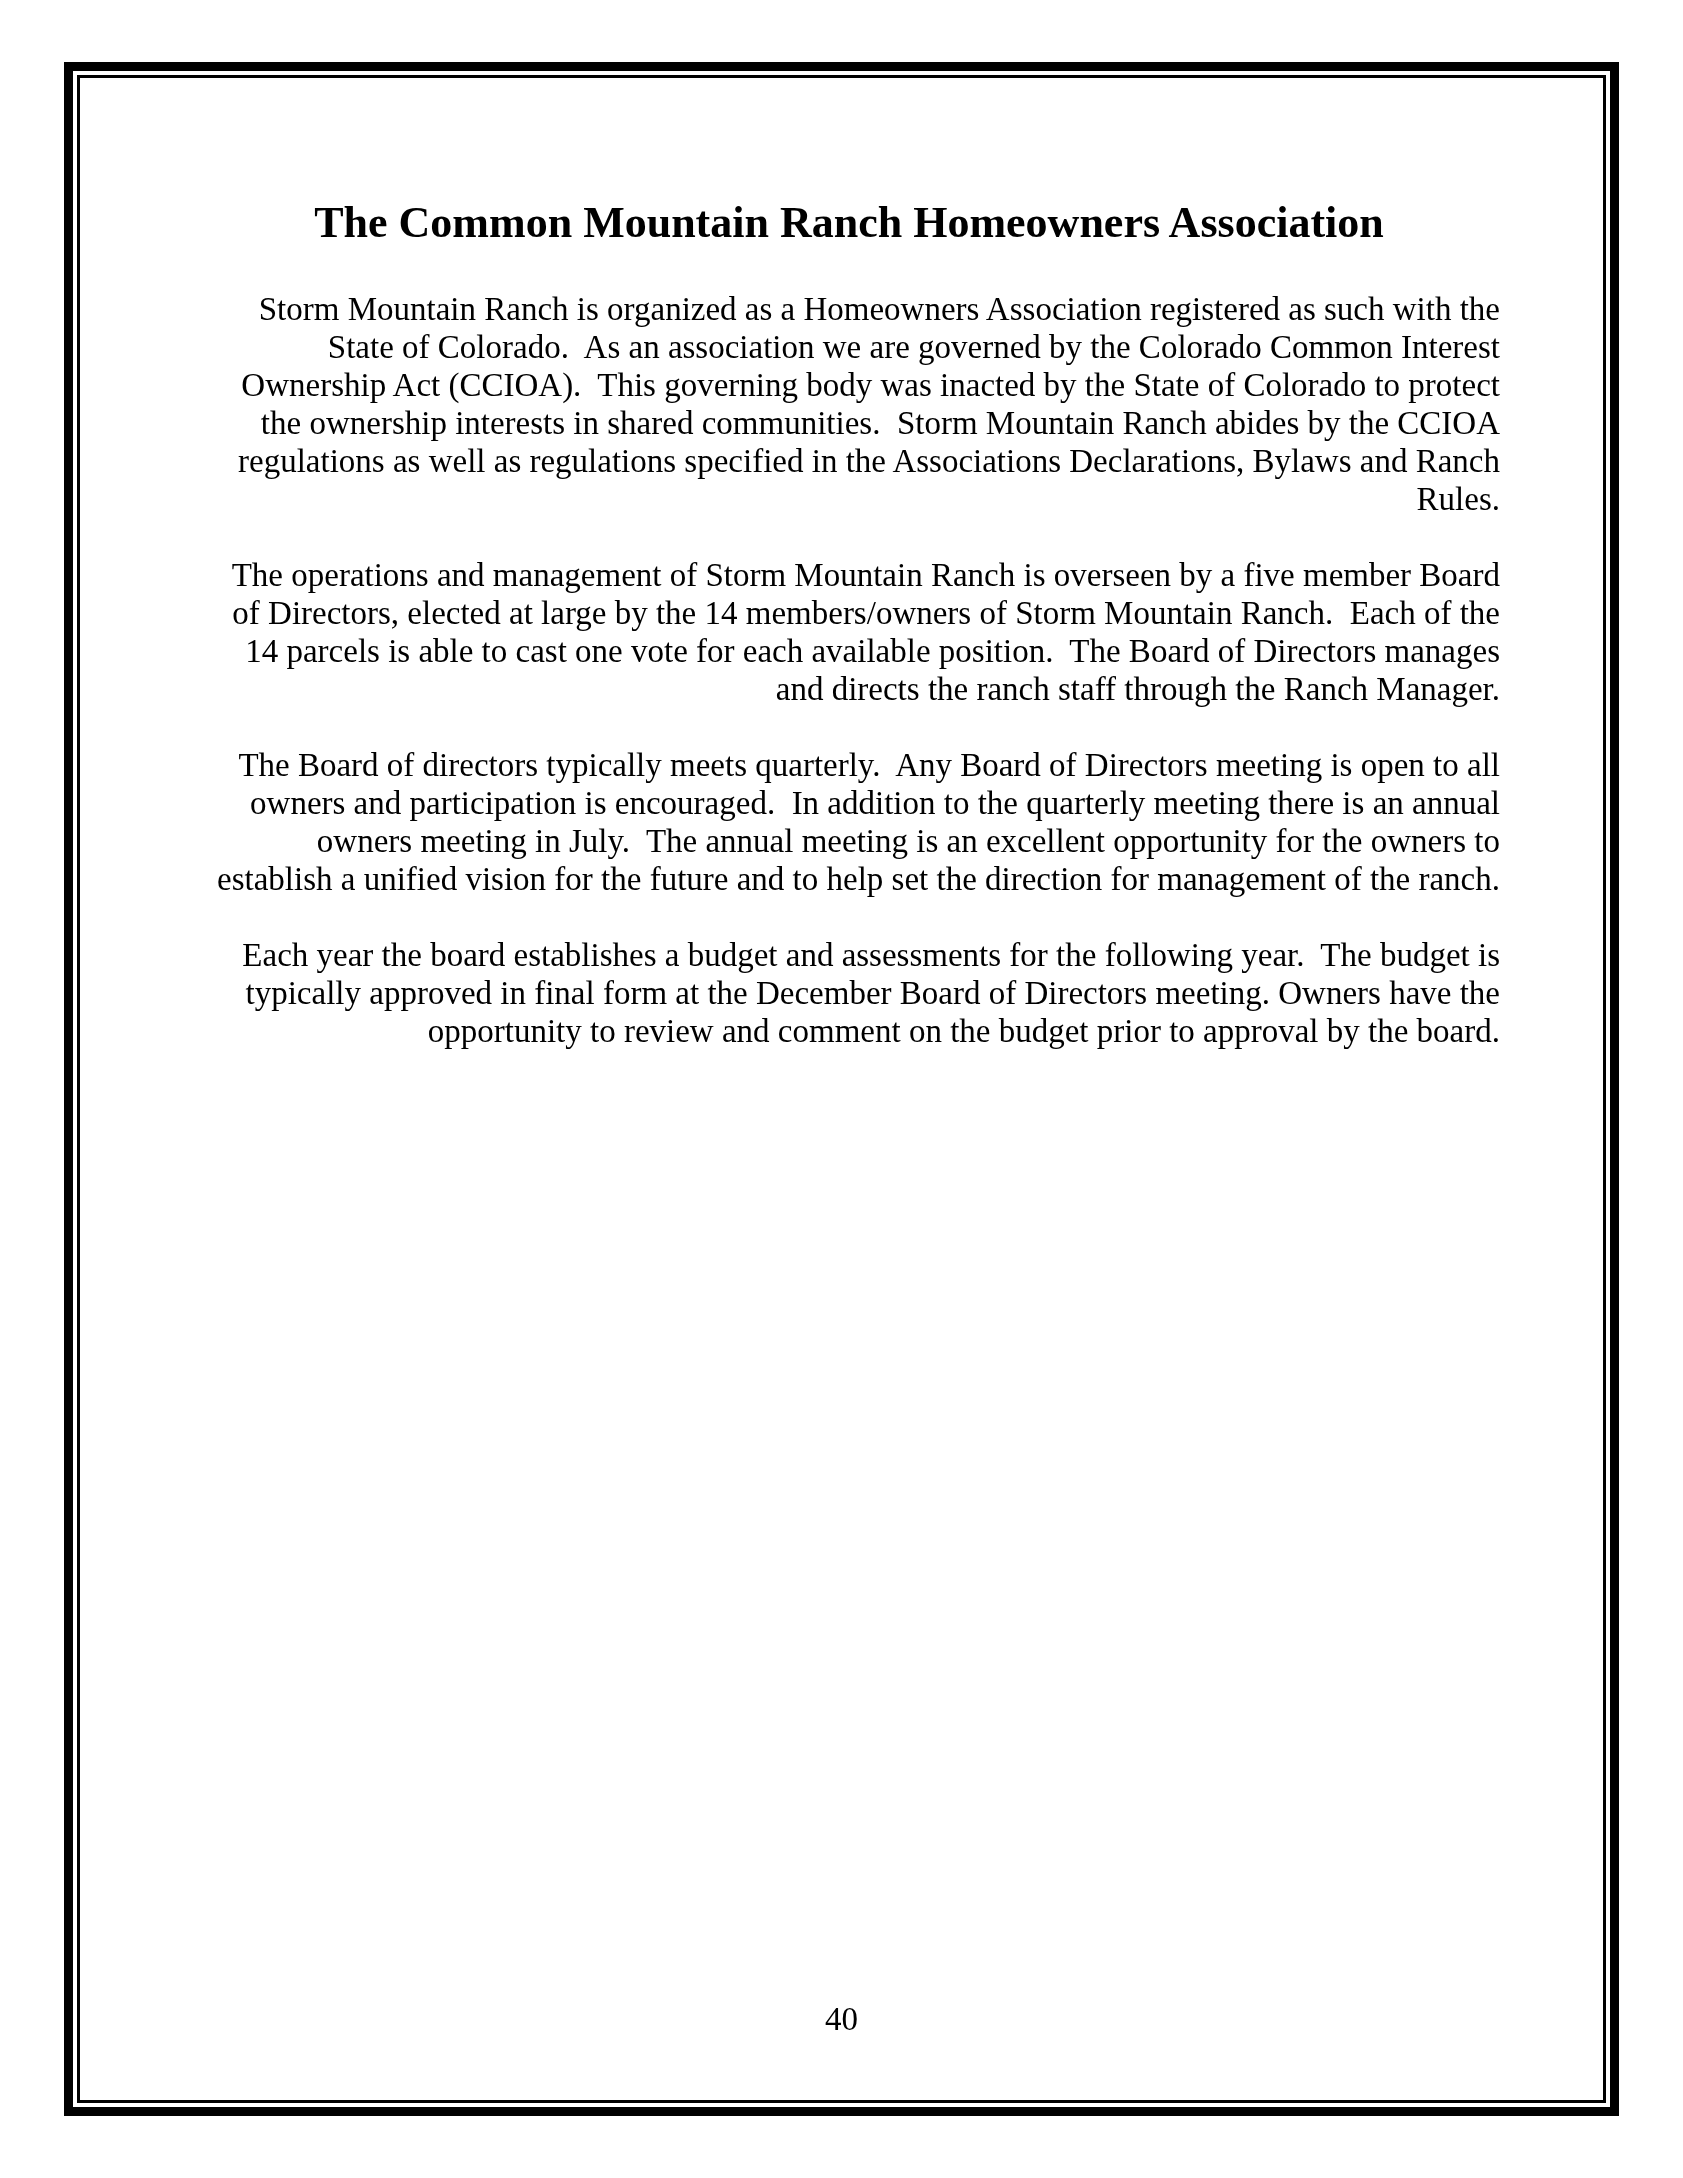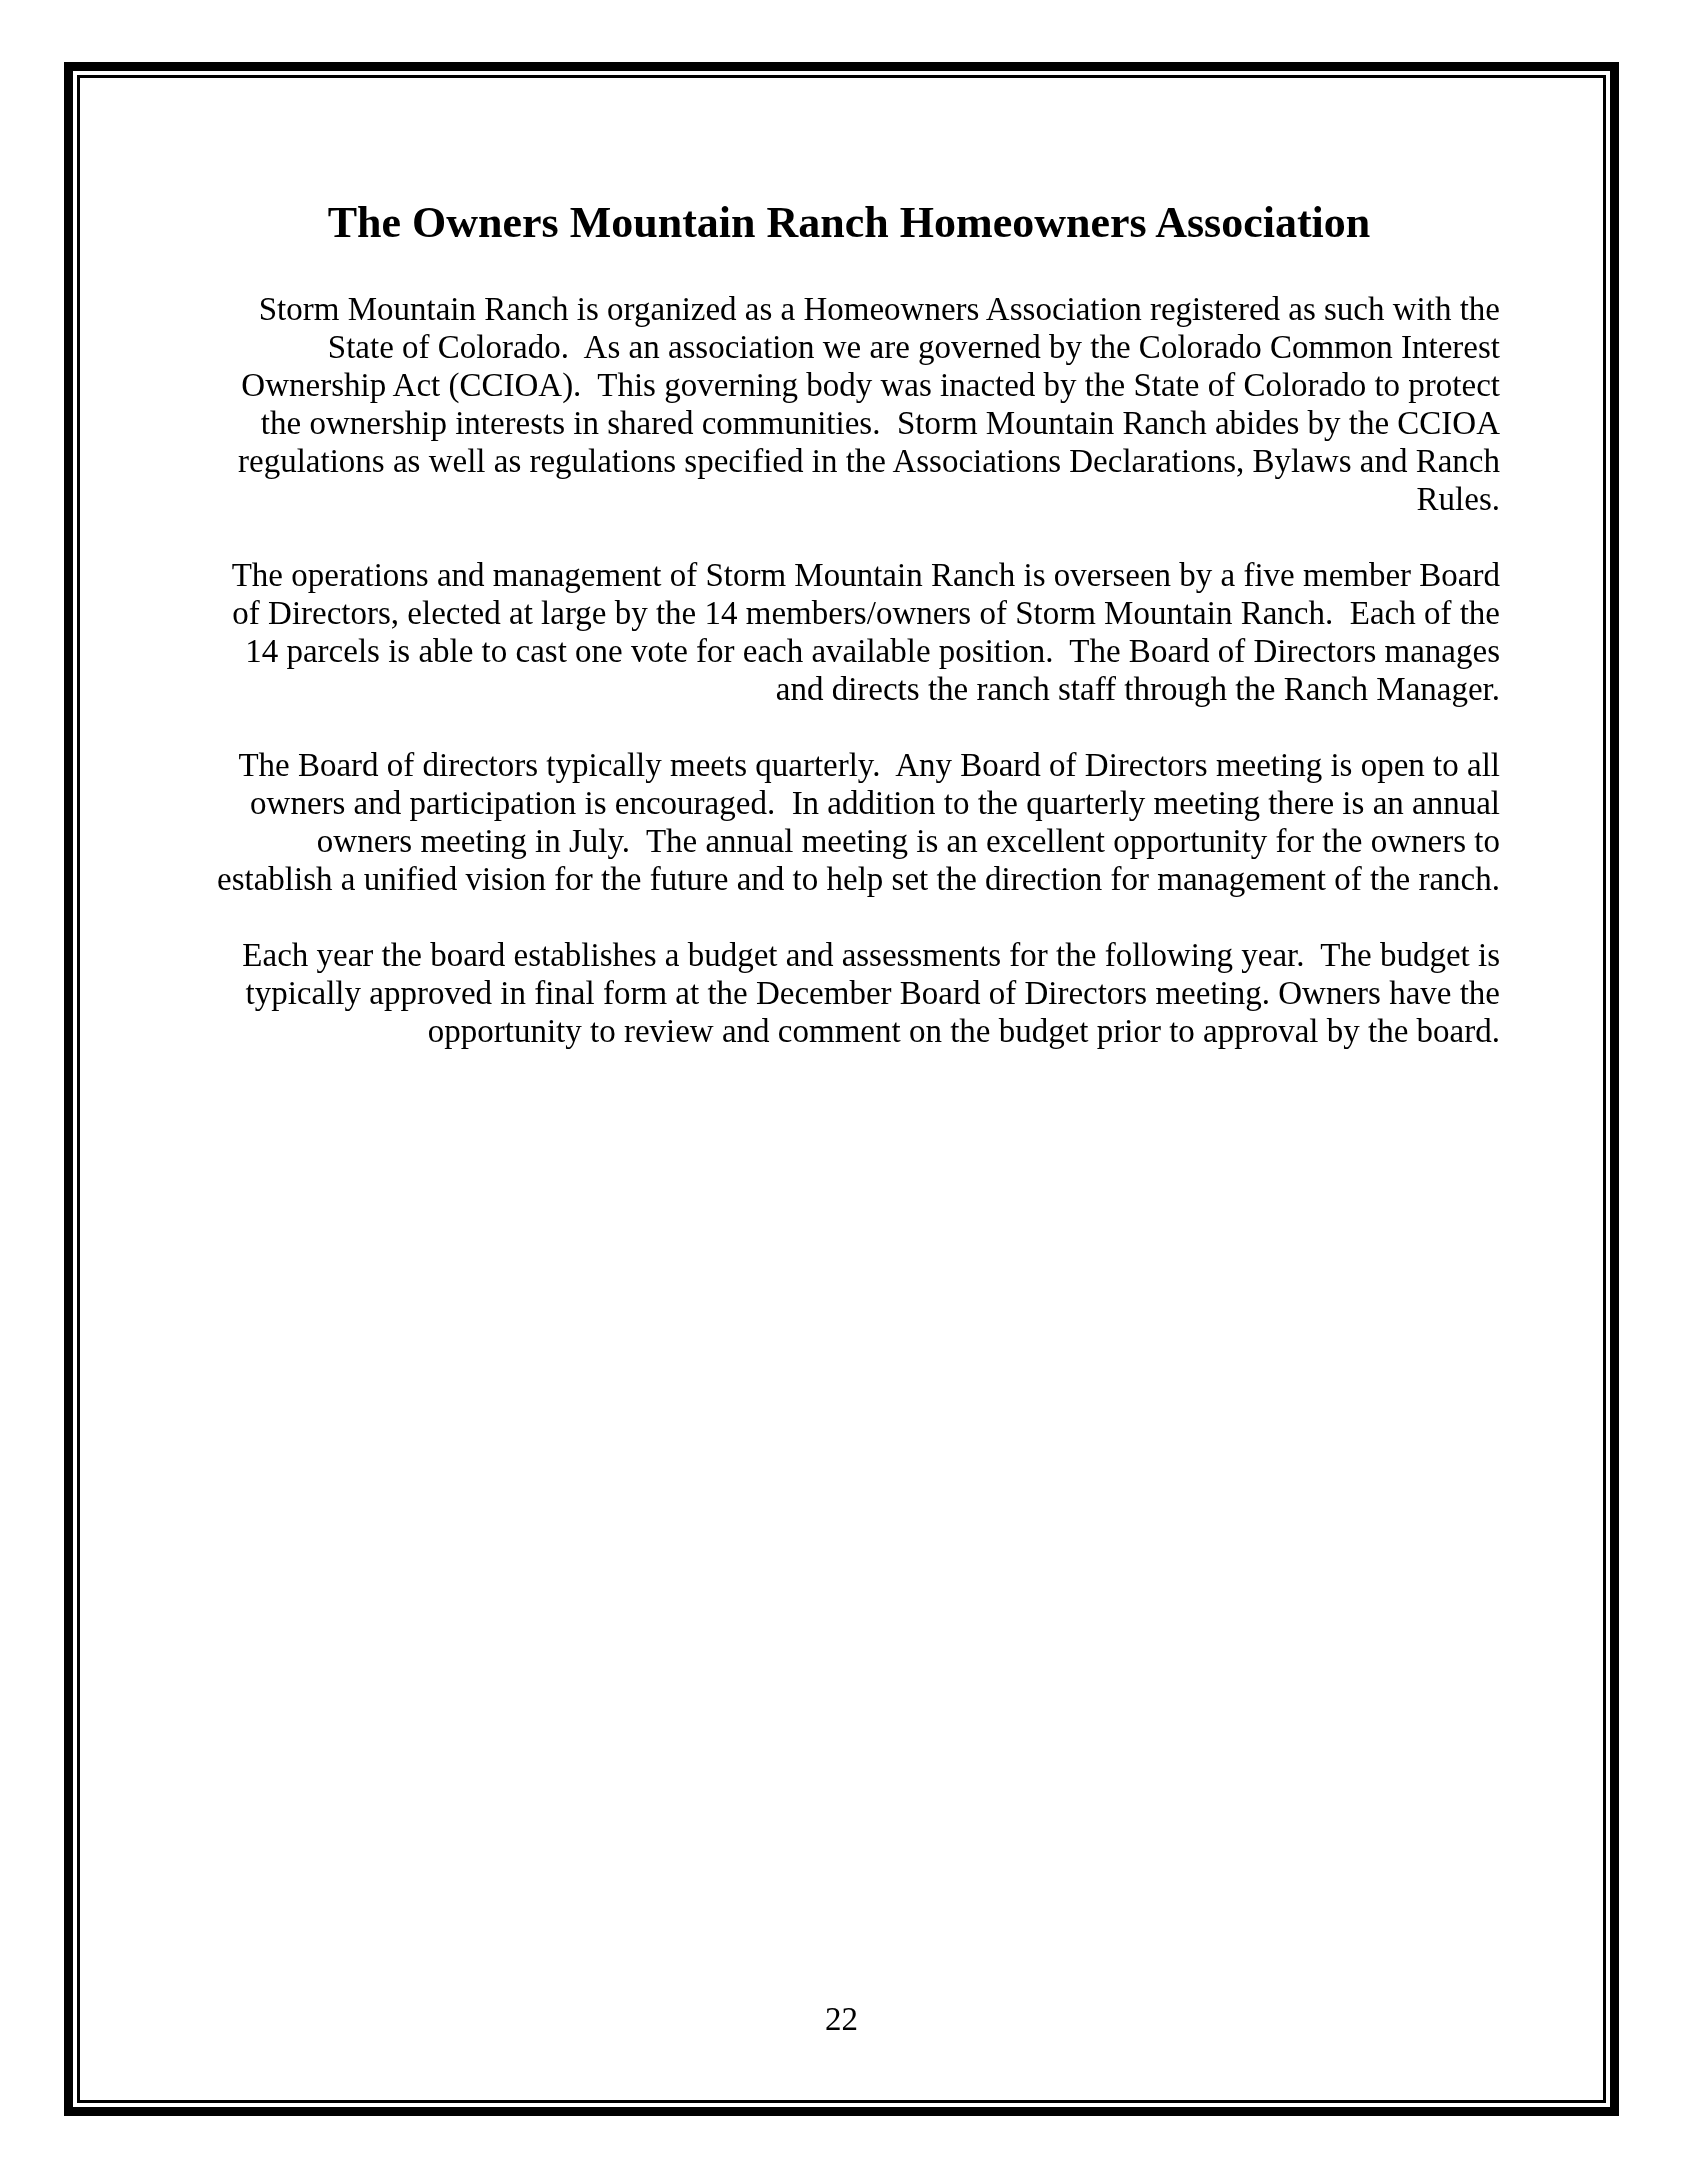--- a/index.html
+++ b/index.html
@@ -67,21 +67,21 @@
 </head>
 <body>
 
 <div class="page">
 
   <div class="frame-outer">
     <div class="frame-inner"></div>
   </div>
 
   <div class="content">
-    <h1 class="doc-title">The Owners Mountain Ranch Homeowners Association</h1>
+    <h1 class="doc-title">The Common Mountain Ranch Homeowners Association</h1>
 
     <p class="para">Storm Mountain Ranch is organized as a Homeowners Association registered as such with the
 State of Colorado.  As an association we are governed by the Colorado Common Interest
 Ownership Act (CCIOA).  This governing body was inacted by the State of Colorado to protect
 the ownership interests in shared communities.  Storm Mountain Ranch abides by the CCIOA
 regulations as well as regulations specified in the Associations Declarations, Bylaws and Ranch
 Rules.</p>
 
     <p class="para">The operations and management of Storm Mountain Ranch is overseen by a five member Board
 of Directors, elected at large by the 14 members/owners of Storm Mountain Ranch.  Each of the
@@ -91,16 +91,16 @@
     <p class="para">The Board of directors typically meets quarterly.  Any Board of Directors meeting is open to all
 owners and participation is encouraged.  In addition to the quarterly meeting there is an annual
 owners meeting in July.  The annual meeting is an excellent opportunity for the owners to
 establish a unified vision for the future and to help set the direction for management of the ranch.</p>
 
     <p class="para">Each year the board establishes a budget and assessments for the following year.  The budget is
 typically approved in final form at the December Board of Directors meeting. Owners have the
 opportunity to review and comment on the budget prior to approval by the board.</p>
   </div>
 
-  <div class="page-number">22</div>
+  <div class="page-number">40</div>
 
 </div>
 
 
 </body></html>

